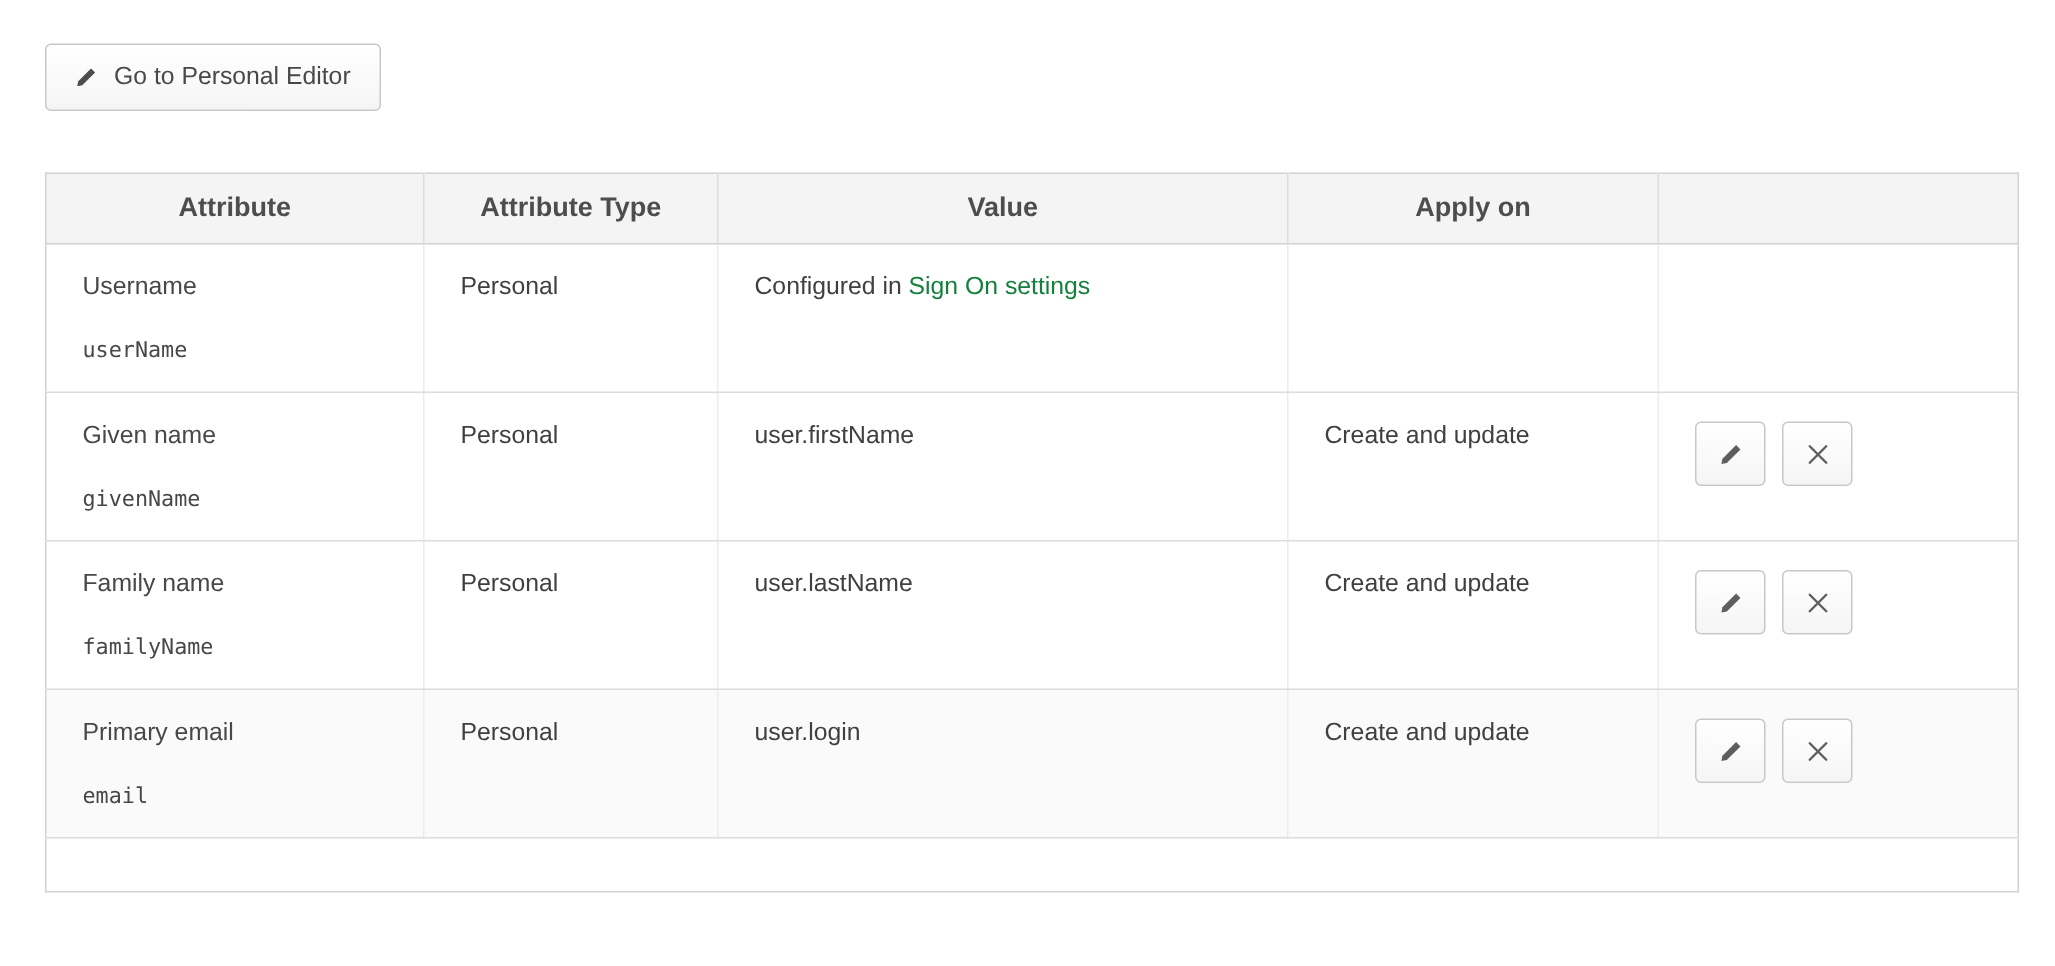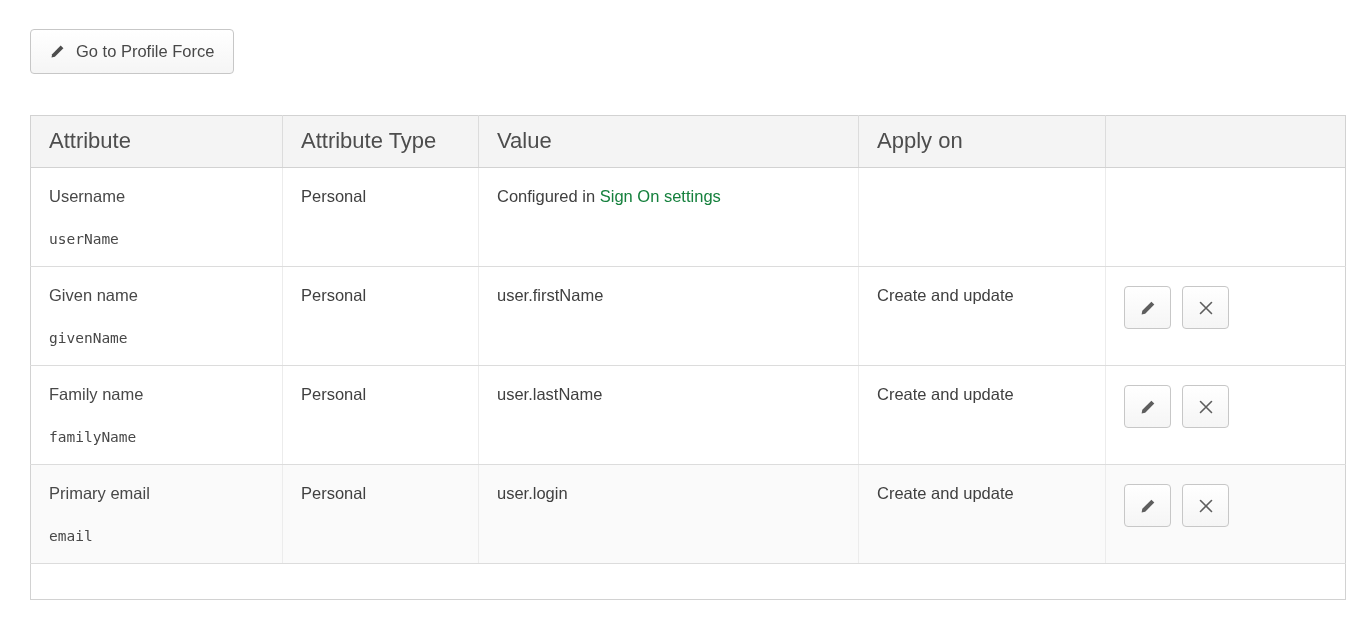--- a/index.html
+++ b/index.html
@@ -24,28 +24,28 @@
   }
   .btn svg { display: block; }
 
   
   .table-wrap { margin: 41px 25px 0 30px; }
   table {
     width: 1315px; table-layout: fixed; border-collapse: collapse;
     background: #fff; border: 1px solid #d2d2d2; font-size: 16.5px;
   }
   th {
-    background: #f4f4f4; text-align: left; font-weight: 400;
+    background: #f4f4f4; text-align: center; font-weight: 700;
     color: #4d4d4d; padding: 12px 18px 13px 18px;
     border-bottom: 1px solid #d2d2d2; border-right: 1px solid #dcdcdc;
-    font-size: 22px;
+    font-size: 18px;
   }
   th:last-child { border-right: none; }
   td {
-    vertical-align: top; padding: 19px 18px;
+    vertical-align: top; padding: 19px 24px;
     border-right: 1px solid #ececec; border-bottom: 1px solid #dcdcdc;
     background: #fff;
   }
   td:last-child { border-right: none; }
   tr.highlight td { background: #fafafa; }
   tr.partial td { border-bottom: none; height: 36px; padding: 0; }
 
   .attr-label { font-size: 16.5px; color: #484848; }
   .attr-name {
     font-family: "DejaVu Sans Mono", "Liberation Mono", monospace;
@@ -67,21 +67,21 @@
 </head>
 <body>
 
 <div class="toolbar">
   <button class="btn">
     <span>
       <svg width="15" height="15" viewBox="0 0 16 16">
         <path d="M11.4 1.7l2.9 2.9-9.1 9.1-3.6.7.7-3.6z" fill="#4d4d4d"></path>
       </svg>
     </span>
-    <span>Go to Profile Force</span>
+    <span>Go to Personal Editor</span>
   </button>
 </div>
 
 <div class="table-wrap">
   <table>
     <colgroup>
       <col style="width:252px">
       <col style="width:196px">
       <col style="width:380px">
       <col style="width:247px">

